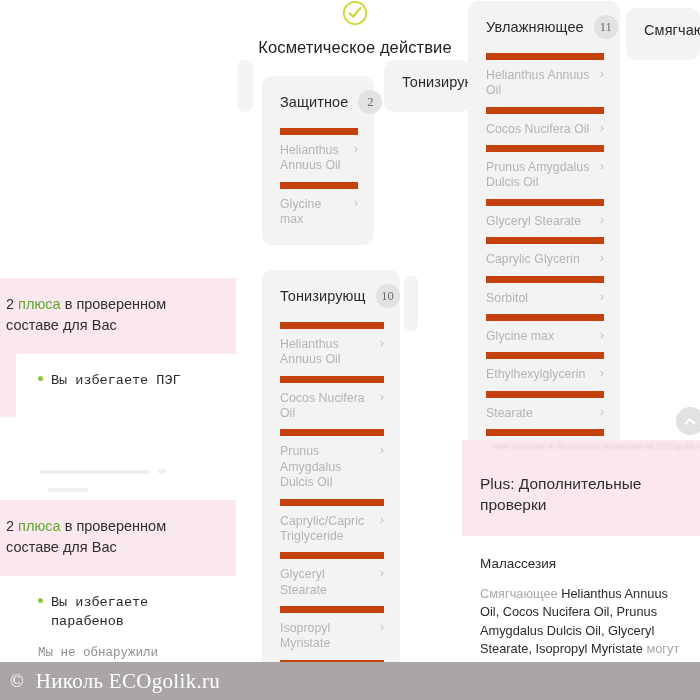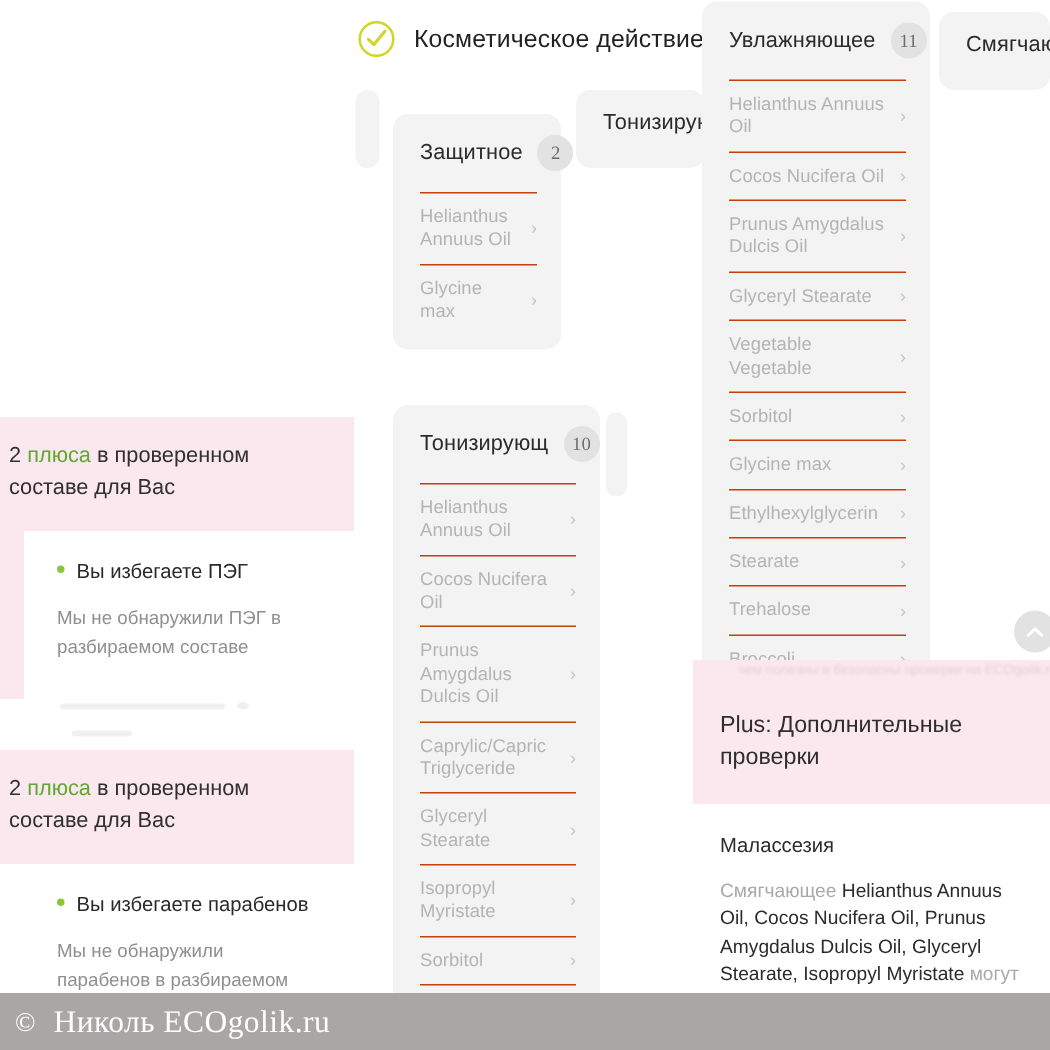--- a/index.html
+++ b/index.html
@@ -26,39 +26,40 @@
     letter-spacing: .1px; white-space: nowrap;
   }
   .cat-count {
     width: 24px; height: 24px; border-radius: 50%;
     background: #e2e2e2; color: #6d6d6d;
     font-size: 12.5px; display: flex; align-items: center; justify-content: center;
     flex: 0 0 auto; margin-left: 10px; font-family: Liberation Serif, serif;
   }
   .ing-list { padding: 0 16px 10px 18px; }
   .ing-row {
-    display: flex; align-items: center; justify-content: space-between;
-    border-top: 1px solid #c2410c;
+    display: flex; justify-content: space-between;
+    border-top: 7px solid #c2410c;
     min-height: 32px;
     padding: 8px 0 8px 0;
     gap: 8px;
   }
   .ing-name {
     font-size: 12.3px; color: #b4b4b4; line-height: 1.25;
     letter-spacing: .05px;
   }
   .chev {
     color: #c3c3c3; font-size: 12px; flex: 0 0 auto; line-height: 1;
   }
 
   
   .hdr {
     position: absolute; left: 232px; top: 0px; width: 240px; height: 52px;
     background: #ffffff; display: flex; align-items: center; gap: 12px;
     padding-left: 6px;
+    flex-direction: column;
   }
   .hdr-check { width: 26px; height: 26px; flex: 0 0 auto; }
   .hdr-text { font-size: 16.5px; color: #222; letter-spacing: .1px; }
 
   
   .sheet-mid {
     position: absolute; left: 232px; top: 0; width: 238px; height: 272px;
     background: #ffffff;
   }
   .sheet-right {
@@ -82,21 +83,21 @@
 
   
   .plus-block { position: absolute; left: 0; width: 236px; }
   .plus-head {
     background: #fbe8ee; padding: 16px 16px 18px 6px;
   }
   .plus-head-txt { font-size: 14.5px; color: #303030; line-height: 1.45; }
   .plus-green { color: #5fa832; }
   .plus-body-wrap { background: #fbe8ee; padding: 0 0 0 16px; }
   .plus-card {
-    background: #ffffff; padding: 18px 22px 26px 22px;
+    background: #ffffff; padding: 18px 22px 26px 22px; font-family: Liberation Mono, monospace;
   }
   .bullet-line { display: flex; align-items: baseline; gap: 8px; }
   .dot { width: 5px; height: 5px; border-radius: 50%; background: #8cc63f; flex:0 0 auto; position: relative; top: -3px;}
   .bullet-txt { font-size: 13.5px; color: #2a2a2a; line-height: 1.4; }
   .plus-sub { font-size: 12.5px; color: #8f8f8f; line-height: 1.5; margin-top: 12px; }
 
   .carousel-dots {
     position: absolute; left: 40px; top: 462px; width: 170px; height: 8px;
     opacity: .35;
   }
@@ -219,21 +220,21 @@
         </div>
       <div class="ing-row">
           <span class="ing-name">Prunus Amygdalus Dulcis Oil</span>
           <span class="chev">›</span>
         </div>
       <div class="ing-row">
           <span class="ing-name">Glyceryl Stearate</span>
           <span class="chev">›</span>
         </div>
       <div class="ing-row">
-          <span class="ing-name">Vegetable Vegetable</span>
+          <span class="ing-name">Caprylic Glycerin</span>
           <span class="chev">›</span>
         </div>
       <div class="ing-row">
           <span class="ing-name">Sorbitol</span>
           <span class="chev">›</span>
         </div>
       <div class="ing-row">
           <span class="ing-name">Glycine max</span>
           <span class="chev">›</span>
         </div>
@@ -313,21 +314,20 @@
       <div class="plus-head-txt">
         <span>2</span><span>&nbsp;</span><span class="plus-green">плюса</span><span> в проверенном составе для Вас</span>
       </div>
     </div>
     <div class="plus-body-wrap">
       <div class="plus-card">
         <div class="bullet-line">
           <span class="dot"></span>
           <span class="bullet-txt">Вы избегаете ПЭГ</span>
         </div>
-        <div class="plus-sub">Мы не обнаружили ПЭГ в разбираемом составе</div>
       </div>
     </div>
   </div>
 
   <div class="carousel-dots">
     <i style="width:110px"></i><i style="width:8px; margin-left:8px; border-radius:50%; height:5px;"></i><i style="width:40px; margin-left:8px;"></i>
   </div>
 
   <div class="plus-block" style="top:500px;">
     <div class="plus-head">

